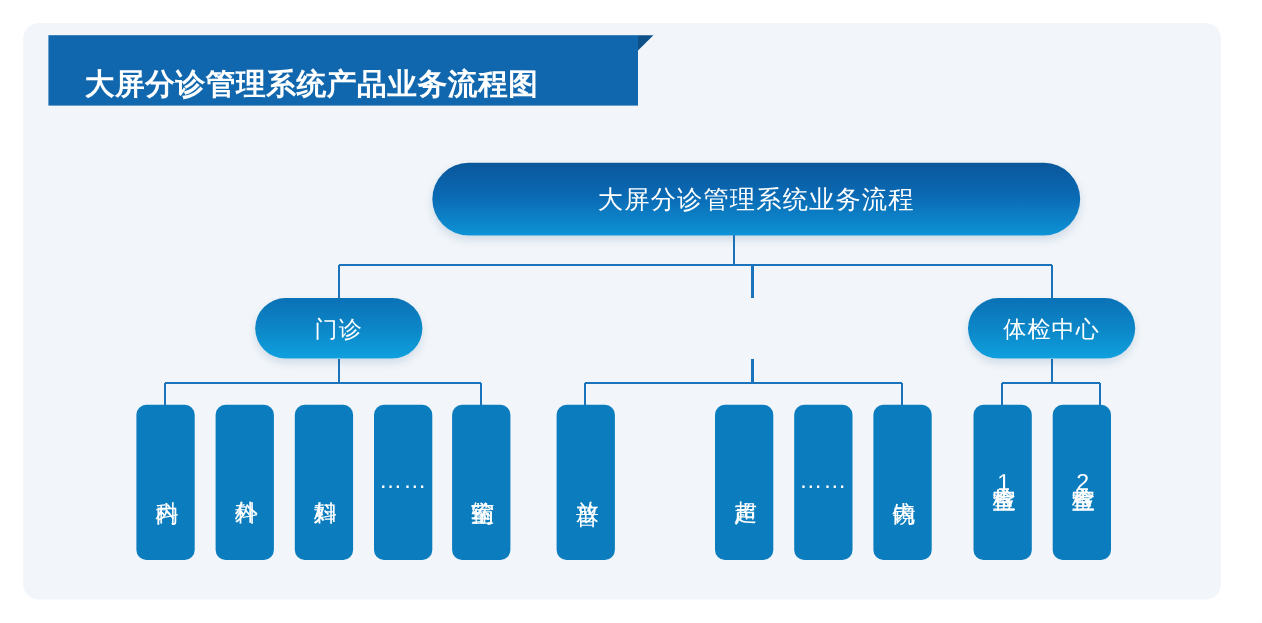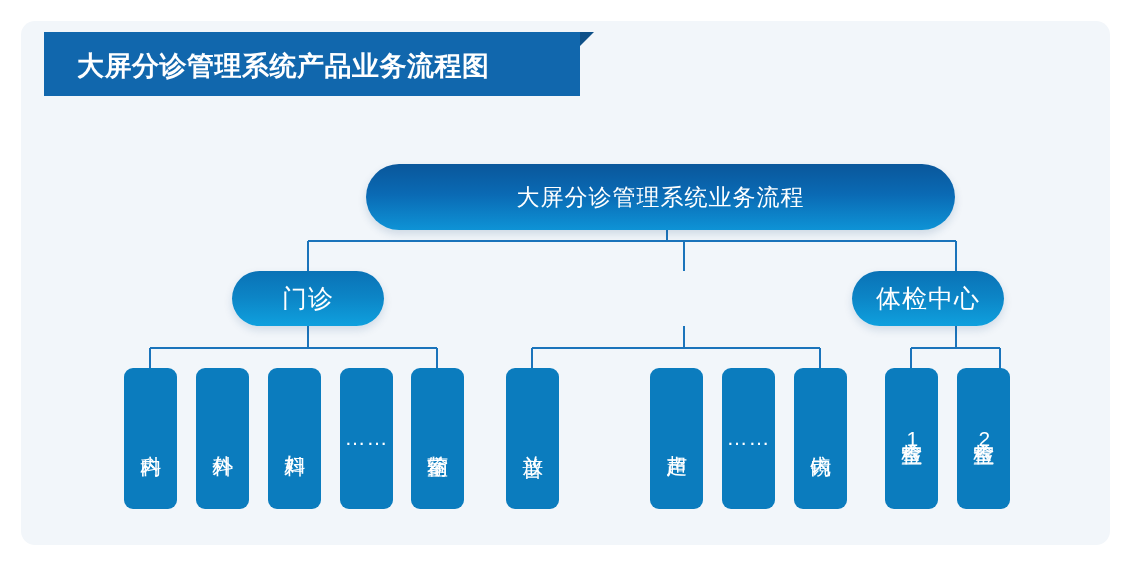--- a/index.html
+++ b/index.html
@@ -31,21 +31,21 @@
     left: 44px;
     top: 32px;
     width: 536px;
     height: 64px;
     background: #1167ad;
     z-index: 6;
   }
   #title-banner-text {
     position: absolute;
     left: 33px;
-    top: 2px;
+    top: 12px;
     right: 10px;
     height: 64px;
     line-height: 64px;
     color: #ffffff;
     font-size: 27px;
     font-weight: bold;
     letter-spacing: 0.5px;
     white-space: nowrap;
   }
   
@@ -83,44 +83,43 @@
     box-sizing: border-box;
     color: #ffffff;
     display: flex;
     align-items: center;
     justify-content: center;
     text-align: center;
     z-index: 3;
   }
 
   .node-root {
-    left: 366px;
+    left: 393px;
     top: 148px;
     width: 589px;
     height: 66px;
     border-radius: 33px;
     font-size: 23px;
     background: linear-gradient(to bottom, #0a579b 0%, #0a6ab4 46%, #0e93d6 100%);
     box-shadow: 0 4px 9px rgba(20,70,120,0.16);
     letter-spacing: 1px;
-    margin-top: 16px;
   }
 
   .node-branch {
     top: 271px;
     height: 55px;
     border-radius: 28px;
-    font-size: 25px;
+    font-size: 21px;
     background: linear-gradient(to bottom, #0a72b6 0%, #0c85c6 48%, #0fa0de 100%);
     box-shadow: 0 4px 8px rgba(20,70,120,0.15);
     letter-spacing: 1px;
   }
   .branch-0 { left: 232px; width: 152px; }
   .branch-1 { left: 608px; width: 152px; }
-  .branch-2 { left: 852px; width: 152px; }
+  .branch-2 { left: 880px; width: 152px; }
 
   .node-leaf {
     top: 368px;
     width: 53px;
     height: 141px;
     border-radius: 9px;
     background: #0b7cbe;
     font-size: 21px;
     line-height: 1.08;
     letter-spacing: 0px;

